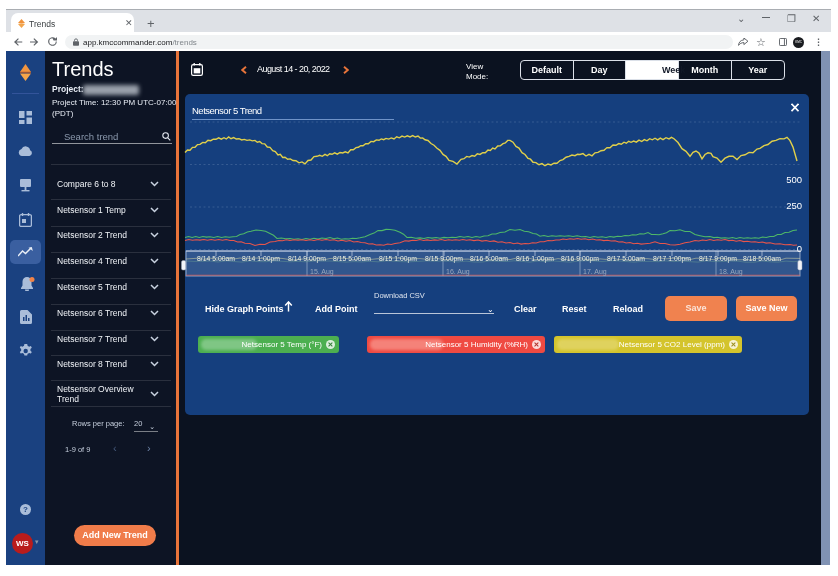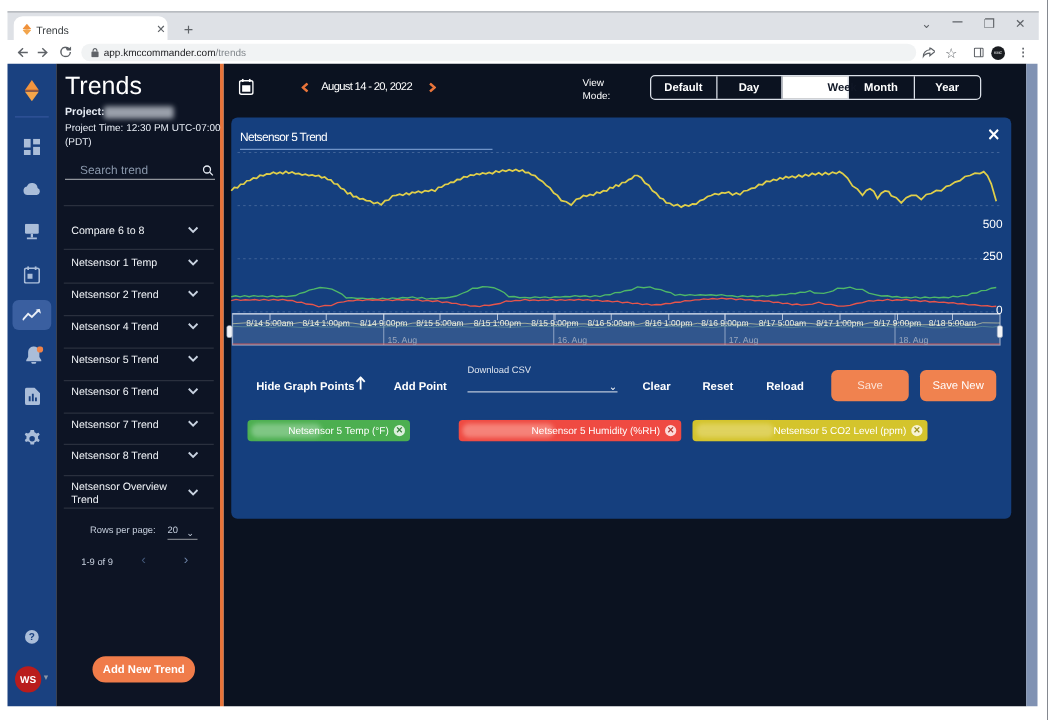--- a/index.html
+++ b/index.html
@@ -43,21 +43,21 @@
 #card { left:185px; top:94px; width:624px; height:321px; background:#153f7e; border-radius:5px; }
 #cardtitle { left:192px; top:104.5px; font-size:9.5px; color:#fff; letter-spacing:-0.5px; }
 #titleline { left:192px; top:118.5px; width:202px; height:1px; background:#6f93c8; }
 
 .ylab { font-size:9.5px; color:#fff; text-align:right; width:20px; }
 
 .cbtn { top:304px; font-size:9px; font-weight:bold; color:#fff; }
 #dlcsv { left:374px; top:291px; font-size:7.5px; color:#dfe5ef; }
 #dlline { left:374px; top:313px; width:120px; height:1px; background:rgba(255,255,255,0.7); }
 #dlcaret { left:487px; top:305px; font-size:8px; color:#fff; }
-.obtn { top:296px; height:25px; background:#f0824f; border-radius:5px; color:#fff; font-size:9px; font-weight:normal; text-align:center; line-height:25px; }
+.obtn { top:296px; height:25px; background:#f0824f; border-radius:5px; color:#fff; font-size:9px; font-weight:bold; text-align:center; line-height:25px; }
 
 .pill { top:336px; height:17px; border-radius:3px; color:#fff; font-size:8px; line-height:17px; }
 .pblur { position:absolute; top:3px; left:3px; height:11px; border-radius:5px; filter:blur(1.5px); }
 .ptext { position:absolute; right:17px; top:0; }
 .px { position:absolute; right:4px; top:4px; width:9px; height:9px; border-radius:50%; background:rgba(255,255,255,0.8); font-size:7px; font-weight:bold; line-height:9px; text-align:center; }
 </style>
 </head>
 <body>
 
 <div class="abs" id="tabstrip"></div>
@@ -311,21 +311,21 @@
 <div class="abs cbtn" style="left:315px;">Add Point</div>
 <div class="abs" id="dlcsv">Download CSV</div>
 <div class="abs" id="dlline"></div>
 <div class="abs" id="dlcaret">⌄</div>
 <div class="abs cbtn" style="left:514px;">Clear</div>
 <div class="abs cbtn" style="left:562px;">Reset</div>
 <div class="abs cbtn" style="left:613px;">Reload</div>
 <div class="abs obtn" style="left:665px;width:62px;color:rgba(255,255,255,0.78);">Save</div>
 <div class="abs obtn" style="left:736px;width:61px;">Save New</div>
 
-<div class="abs pill" style="left:198px;width:130px;background:#4caf50;">
+<div class="abs pill" style="left:198px;width:141px;background:#4caf50;">
     <div class="pblur" style="width:56px;background:#7fc684;"></div>
     <div class="ptext">Netsensor 5 Temp (°F)</div>
     <div class="px" style="color:#35803a;">✕</div>
   </div>
 <div class="abs pill" style="left:367px;width:178px;background:#ef4a42;">
     <div class="pblur" style="width:73px;background:#f58279;"></div>
     <div class="ptext">Netsensor 5 Humidity (%RH)</div>
     <div class="px" style="color:#b33730;">✕</div>
   </div>
 <div class="abs pill" style="left:554px;width:188px;background:#d4c42c;">

